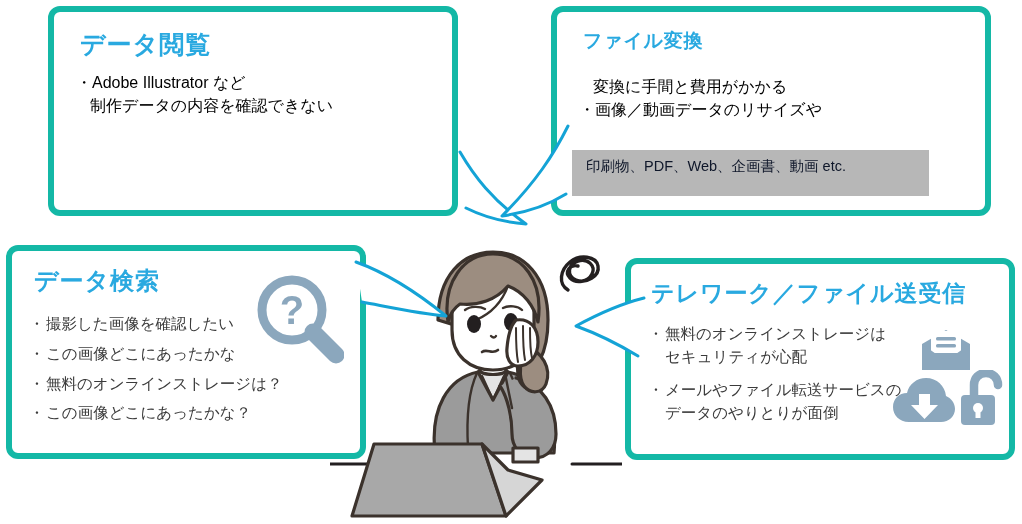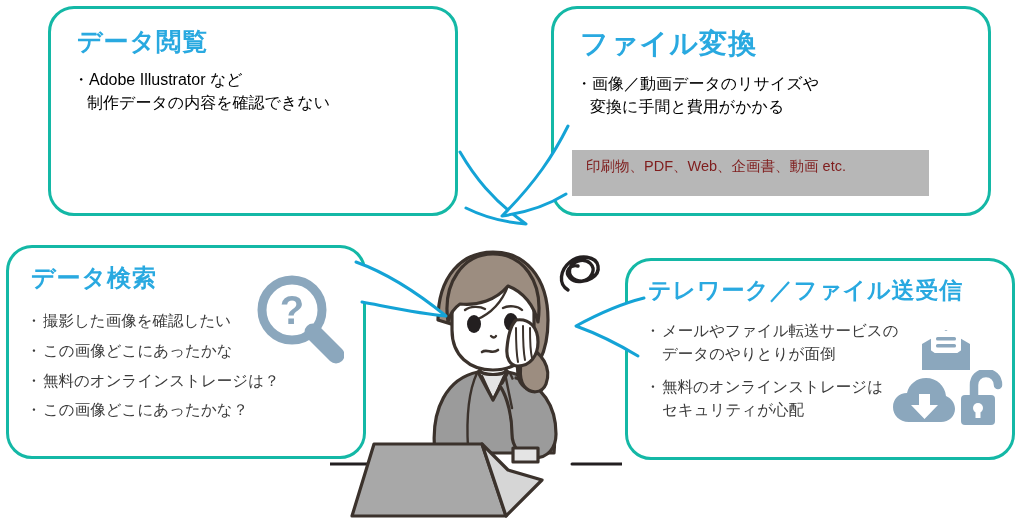--- a/index.html
+++ b/index.html
@@ -16,22 +16,22 @@
     width: 1022px;
     height: 524px;
     background: #ffffff;
     overflow: hidden;
   }
 
   
   .bubble {
     position: absolute;
     box-sizing: border-box;
-    border: 3px solid #14b8a6;
-    border-radius: 26px;
+    border: 6px solid #14b8a6;
+    border-radius: 12px;
     background: #ffffff;
     z-index: 6;
   }
   .bubble-title {
     color: #29a9e0;
     font-weight: bold;
     letter-spacing: 0.04em;
     white-space: nowrap;
   }
   .bubble-body {
@@ -61,21 +61,21 @@
     width: 410px; height: 210px;
   }
   #b-view .bubble-title { left: 26px; top: 16px; position: absolute; font-size: 25px; }
   #b-view .bubble-body  { position: absolute; left: 22px; top: 60px; font-size: 16px; }
 
   
   #b-conv {
     left: 551px; top: 6px;
     width: 440px; height: 210px;
   }
-  #b-conv .bubble-title { left: 26px; top: 16px; position: absolute; font-size: 28px; }
+  #b-conv .bubble-title { left: 26px; top: 16px; position: absolute; font-size: 19px; }
   #b-conv .bubble-body  { position: absolute; left: 22px; top: 64px; font-size: 16px; width: 260px; }
 
   
   #b-search {
     left: 6px; top: 245px;
     width: 360px; height: 214px;
   }
   #b-search .bubble-title { left: 22px; top: 14px; position: absolute; font-size: 24px; }
   #b-search .blist { position: absolute; left: 20px; top: 58px; font-size: 15.5px; line-height: 1.92; }
 
@@ -159,21 +159,21 @@
     width: 46px; height: 58px;
   }
   .arrow-lr { width: 26px; height: 18px; }
 
   
   #formats-banner {
     position: absolute;
     left: 572px; top: 150px;
     width: 357px; height: 46px;
     background: #b7b7b7;
-    color: #7f1d1d;
+    color: #0f172a;
     font-size: 14.5px;
     line-height: 1.5;
     padding: 6px 0 8px 14px;
     box-sizing: border-box;
     z-index: 8;
   }
 
   
   #magnifier { position: absolute; left: 252px; top: 272px; z-index: 8; }
   #mail-icon { position: absolute; left: 918px; top: 328px; z-index: 8; }
@@ -257,22 +257,22 @@
       <span>Ps</span>
     </div>
     <div class="appicon adobe" id="ico-id">
       <span>Id</span>
     </div>
   </div>
 
   <div class="bubble" id="b-conv">
     <div class="bubble-title">ファイル変換</div>
     <div class="bubble-body">
+      <div style="padding-left:14px">変換に手間と費用がかかる</div>
       <div>・画像／動画データのリサイズや</div>
-      <div style="padding-left:14px">変換に手間と費用がかかる</div>
     </div>
   </div>
 
   <div class="fileconv">
     <div class="convrow">
       <svg class="filecard" viewBox="0 0 46 58">
         <path d="M2 2 H31 L44 15 V56 H2 Z" fill="#ffffff" stroke="#2e6da4" stroke-width="4" stroke-linejoin="round"></path>
         <path d="M31 2 L44 15 H31 Z" fill="#2e6da4"></path>
         <circle cx="14" cy="20" r="3.6" fill="#2e6da4"></circle>
         <path d="M8 34 L17 24 L24 33 L29 28 L38 38 H8 Z" fill="#2e6da4"></path>
@@ -340,26 +340,26 @@
   <svg id="magnifier" width="92" height="96" viewBox="0 0 92 96">
     <circle cx="40" cy="38" r="30" fill="none" stroke="#8ba7bd" stroke-width="9"></circle>
     <path d="M61 60 L84 83" stroke="#8ba7bd" stroke-width="17" stroke-linecap="round"></path>
     <text x="40" y="52" font-family="Liberation Sans, sans-serif" font-size="40" font-weight="bold" fill="#8ba7bd" text-anchor="middle">?</text>
   </svg>
 
   <div class="bubble" id="b-tele">
     <div class="bubble-title">テレワーク／ファイル送受信</div>
     <ul class="blist">
       <li>
+        <span>無料のオンラインストレージは</span><br>
+        <span>セキュリティが心配</span>
+      </li>
+      <li>
         <span>メールやファイル転送サービスの</span><br>
         <span>データのやりとりが面倒</span>
-      </li>
-      <li>
-        <span>無料のオンラインストレージは</span><br>
-        <span>セキュリティが心配</span>
       </li>
     </ul>
   </div>
 
   <svg id="mail-icon" width="56" height="46" viewBox="0 0 56 46">
     <path d="M4 16 L28 2 L52 16 V42 H4 Z" fill="#8ba7bd"></path>
     <rect x="13" y="3" width="30" height="22" rx="2.5" fill="#ffffff"></rect>
     <rect x="18" y="9" width="20" height="3.6" rx="1.6" fill="#8ba7bd"></rect>
     <rect x="18" y="16" width="20" height="3.6" rx="1.6" fill="#8ba7bd"></rect>
     <path d="M4 16 L28 33 L52 16 V42 H4 Z" fill="#8ba7bd"></path>

